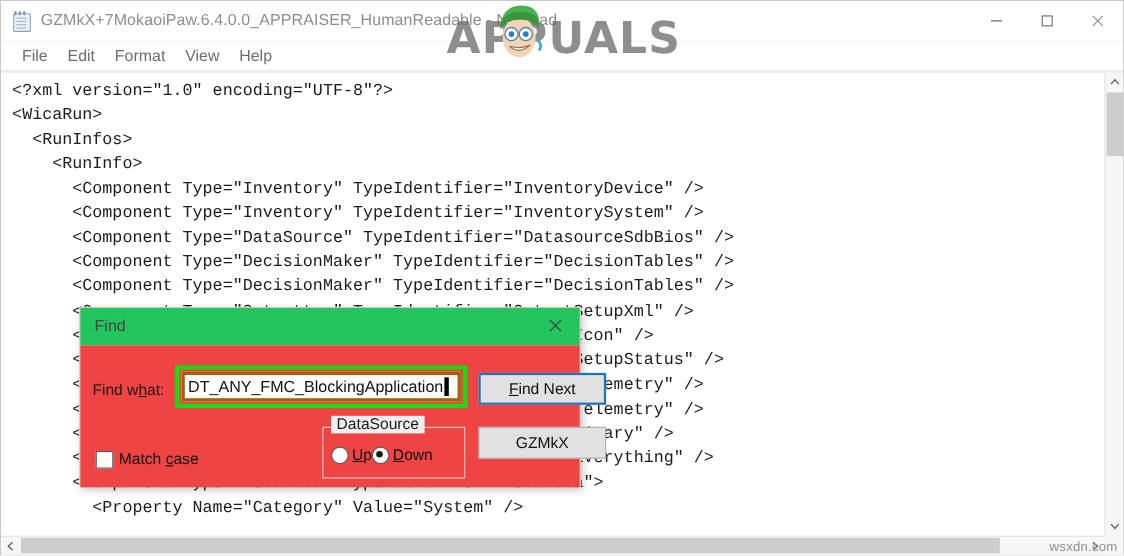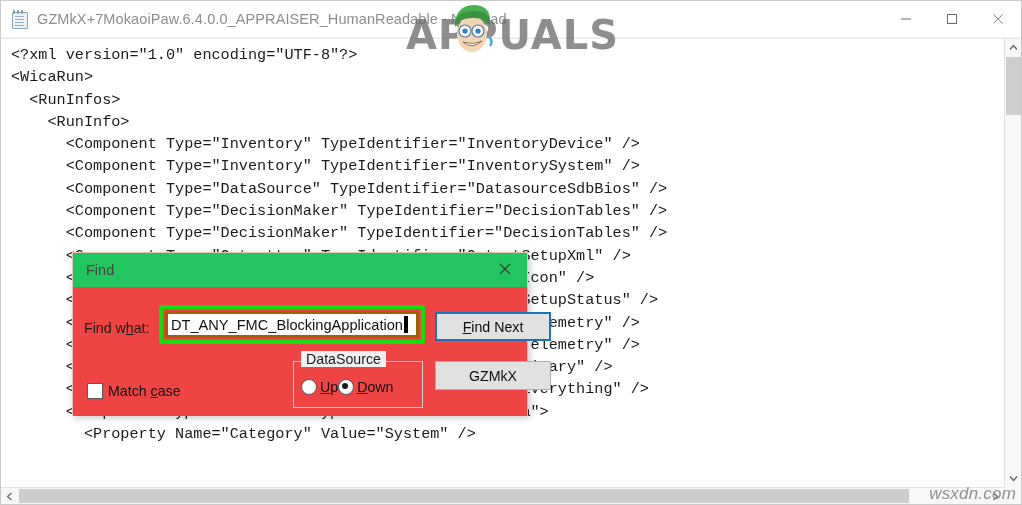--- a/index.html
+++ b/index.html
@@ -382,25 +382,24 @@
     font-size: 40px;
     font-weight: bold;
     letter-spacing: 1px;
     color: rgba(110,110,110,0.78);
     font-family: "DejaVu Sans", sans-serif;
   }
   .wsxdn {
     position: absolute;
     right: 6px;
     bottom: 1px;
-    font-size: 17px;
+    font-size: 12px;
     color: #909090;
     letter-spacing: 0.2px;
     pointer-events: none;
-    font-style: italic;
   }
 
   .mascot { position: absolute; left: 38px; top: 0px; }
 </style>
 </head>
 <body>
 
 <div id="app">
 
   <div class="window">
@@ -429,20 +428,27 @@
         </div>
         <div class="win-btn">
           <svg width="12" height="12" viewBox="0 0 12 12">
             <line x1="1.5" y1="1.5" x2="10.5" y2="10.5" stroke="#8a8a8a" stroke-width="1"></line>
             <line x1="10.5" y1="1.5" x2="1.5" y2="10.5" stroke="#8a8a8a" stroke-width="1"></line>
           </svg>
         </div>
       </div>
     </div>
 
+    <div class="menubar">
+      <div class="menu-item">File</div>
+      <div class="menu-item">Edit</div>
+      <div class="menu-item">Format</div>
+      <div class="menu-item">View</div>
+      <div class="menu-item">Help</div>
+    </div>
 
     <div class="editor-wrap">
 
       <div class="editor-text">&lt;?xml version="1.0" encoding="UTF-8"?&gt;
 &lt;WicaRun&gt;
   &lt;RunInfos&gt;
     &lt;RunInfo&gt;
       &lt;Component Type="Inventory" TypeIdentifier="InventoryDevice" /&gt;
       &lt;Component Type="Inventory" TypeIdentifier="InventorySystem" /&gt;
       &lt;Component Type="DataSource" TypeIdentifier="DatasourceSdbBios" /&gt;

